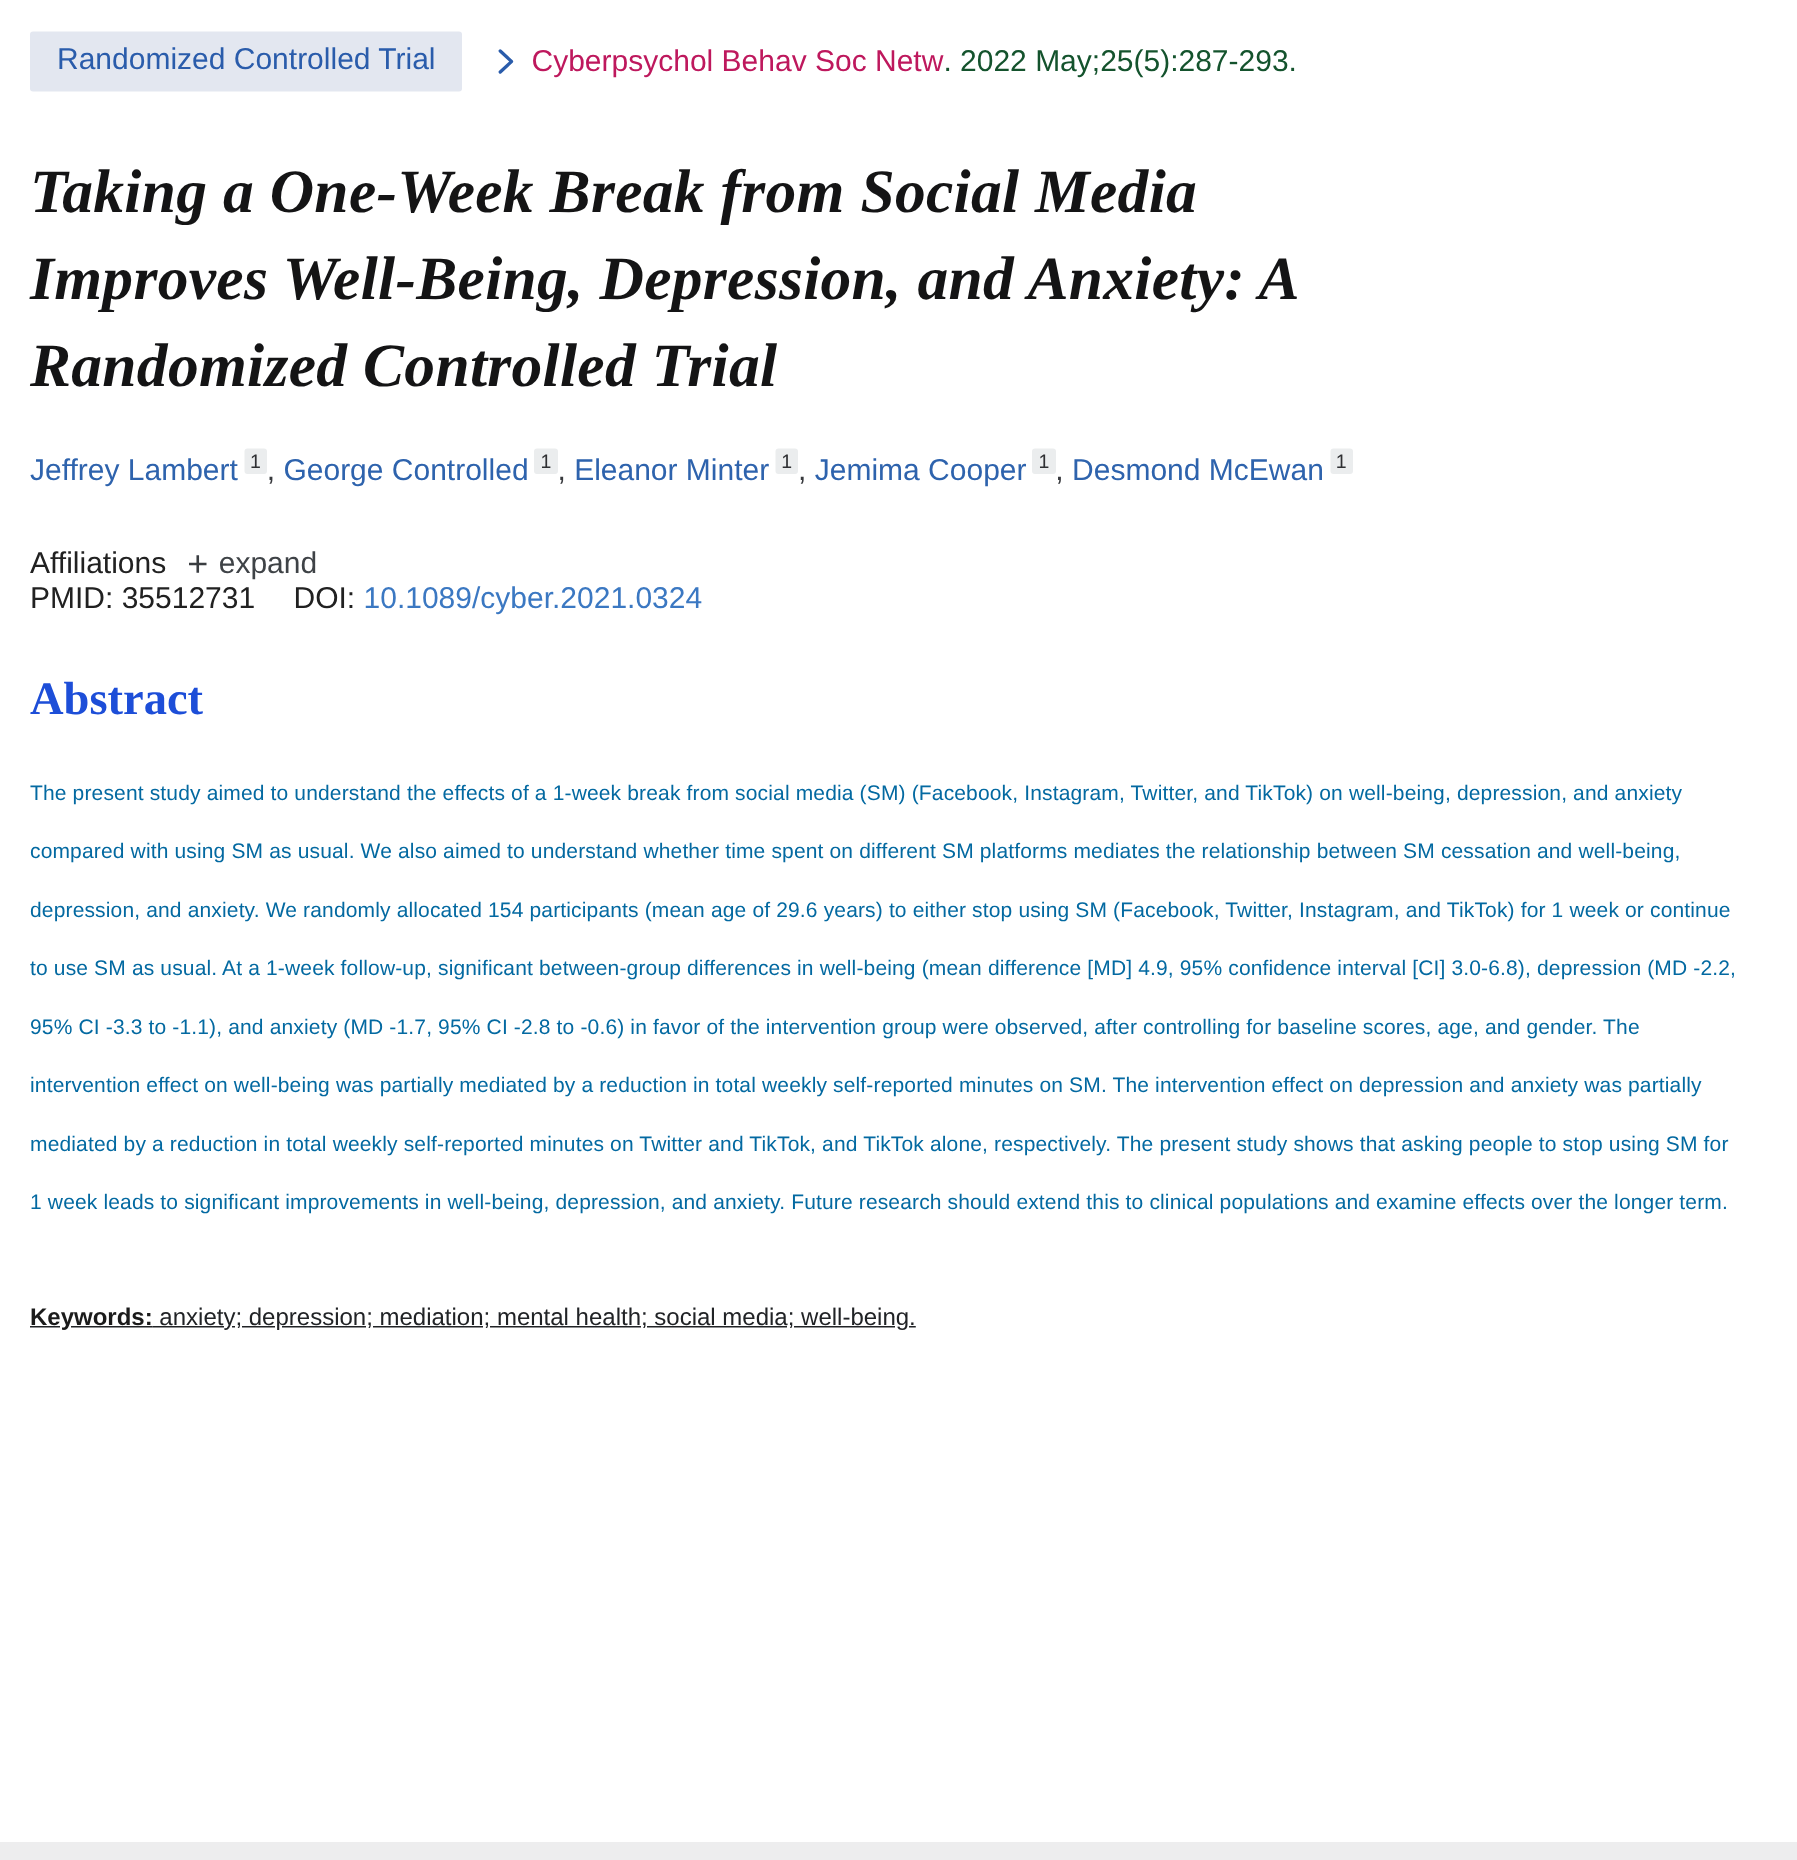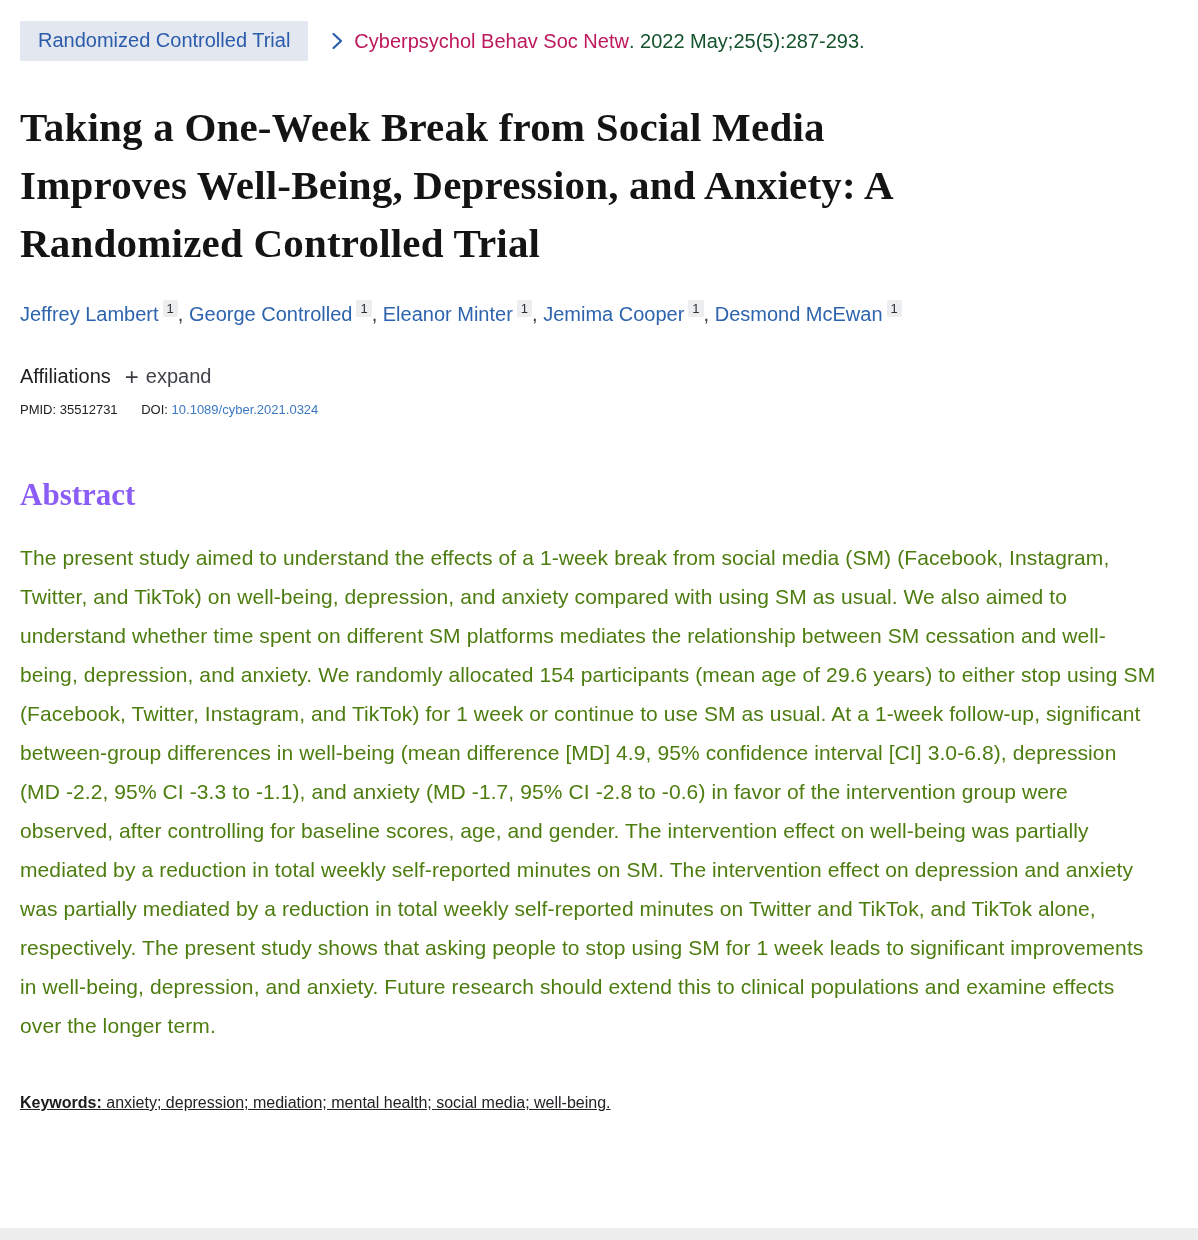--- a/index.html
+++ b/index.html
@@ -54,20 +54,21 @@
 
   
   .article-title {
     margin-top: 37px;
     font-family: "Liberation Serif", "DejaVu Serif", serif;
     font-weight: 700;
     font-size: 41px;
     line-height: 58px;
     color: #141415;
     letter-spacing: 0.2px;
+    font-style: italic;
   }
   .article-title .t-line { display: block; }
 
   
   .authors-row {
     margin-top: 27px;
     font-size: 20px;
     line-height: 1.5;
     color: #37393d;
   }
@@ -111,46 +112,45 @@
   }
   .plus-icon {
     font-size: 24px;
     font-weight: 400;
     line-height: 18px;
     color: #3a3d41;
   }
 
   
   .ids-row {
-    margin-top: 14px;
-    font-size: 13px;
+    font-size: 20px;
     color: #212121;
   }
   .ids-row .label { color: #212121; }
   .pmid-value { color: #212121; }
   .doi-group { margin-left: 20px; }
   .doi-link {
     color: #3b78c2;
     text-decoration: none;
     cursor: pointer;
   }
 
   
   .abstract-heading {
-    margin-top: 60px;
+    margin-top: 37px;
     font-family: "Liberation Serif", "DejaVu Serif", serif;
     font-weight: 700;
     font-size: 31px;
-    color: #8b5cf6;
+    color: #1d4ed8;
   }
   .abstract-text {
     margin-top: 25px;
-    font-size: 21px;
+    font-size: 14px;
     line-height: 39px;
-    color: #4d7c0f;
+    color: #0369a1;
     max-width: 1140px;
     letter-spacing: 0.1px;
   }
 
   
   .keywords-row {
     margin-top: 42px;
     font-size: 16px;
     line-height: 32px;
     color: #212326;

